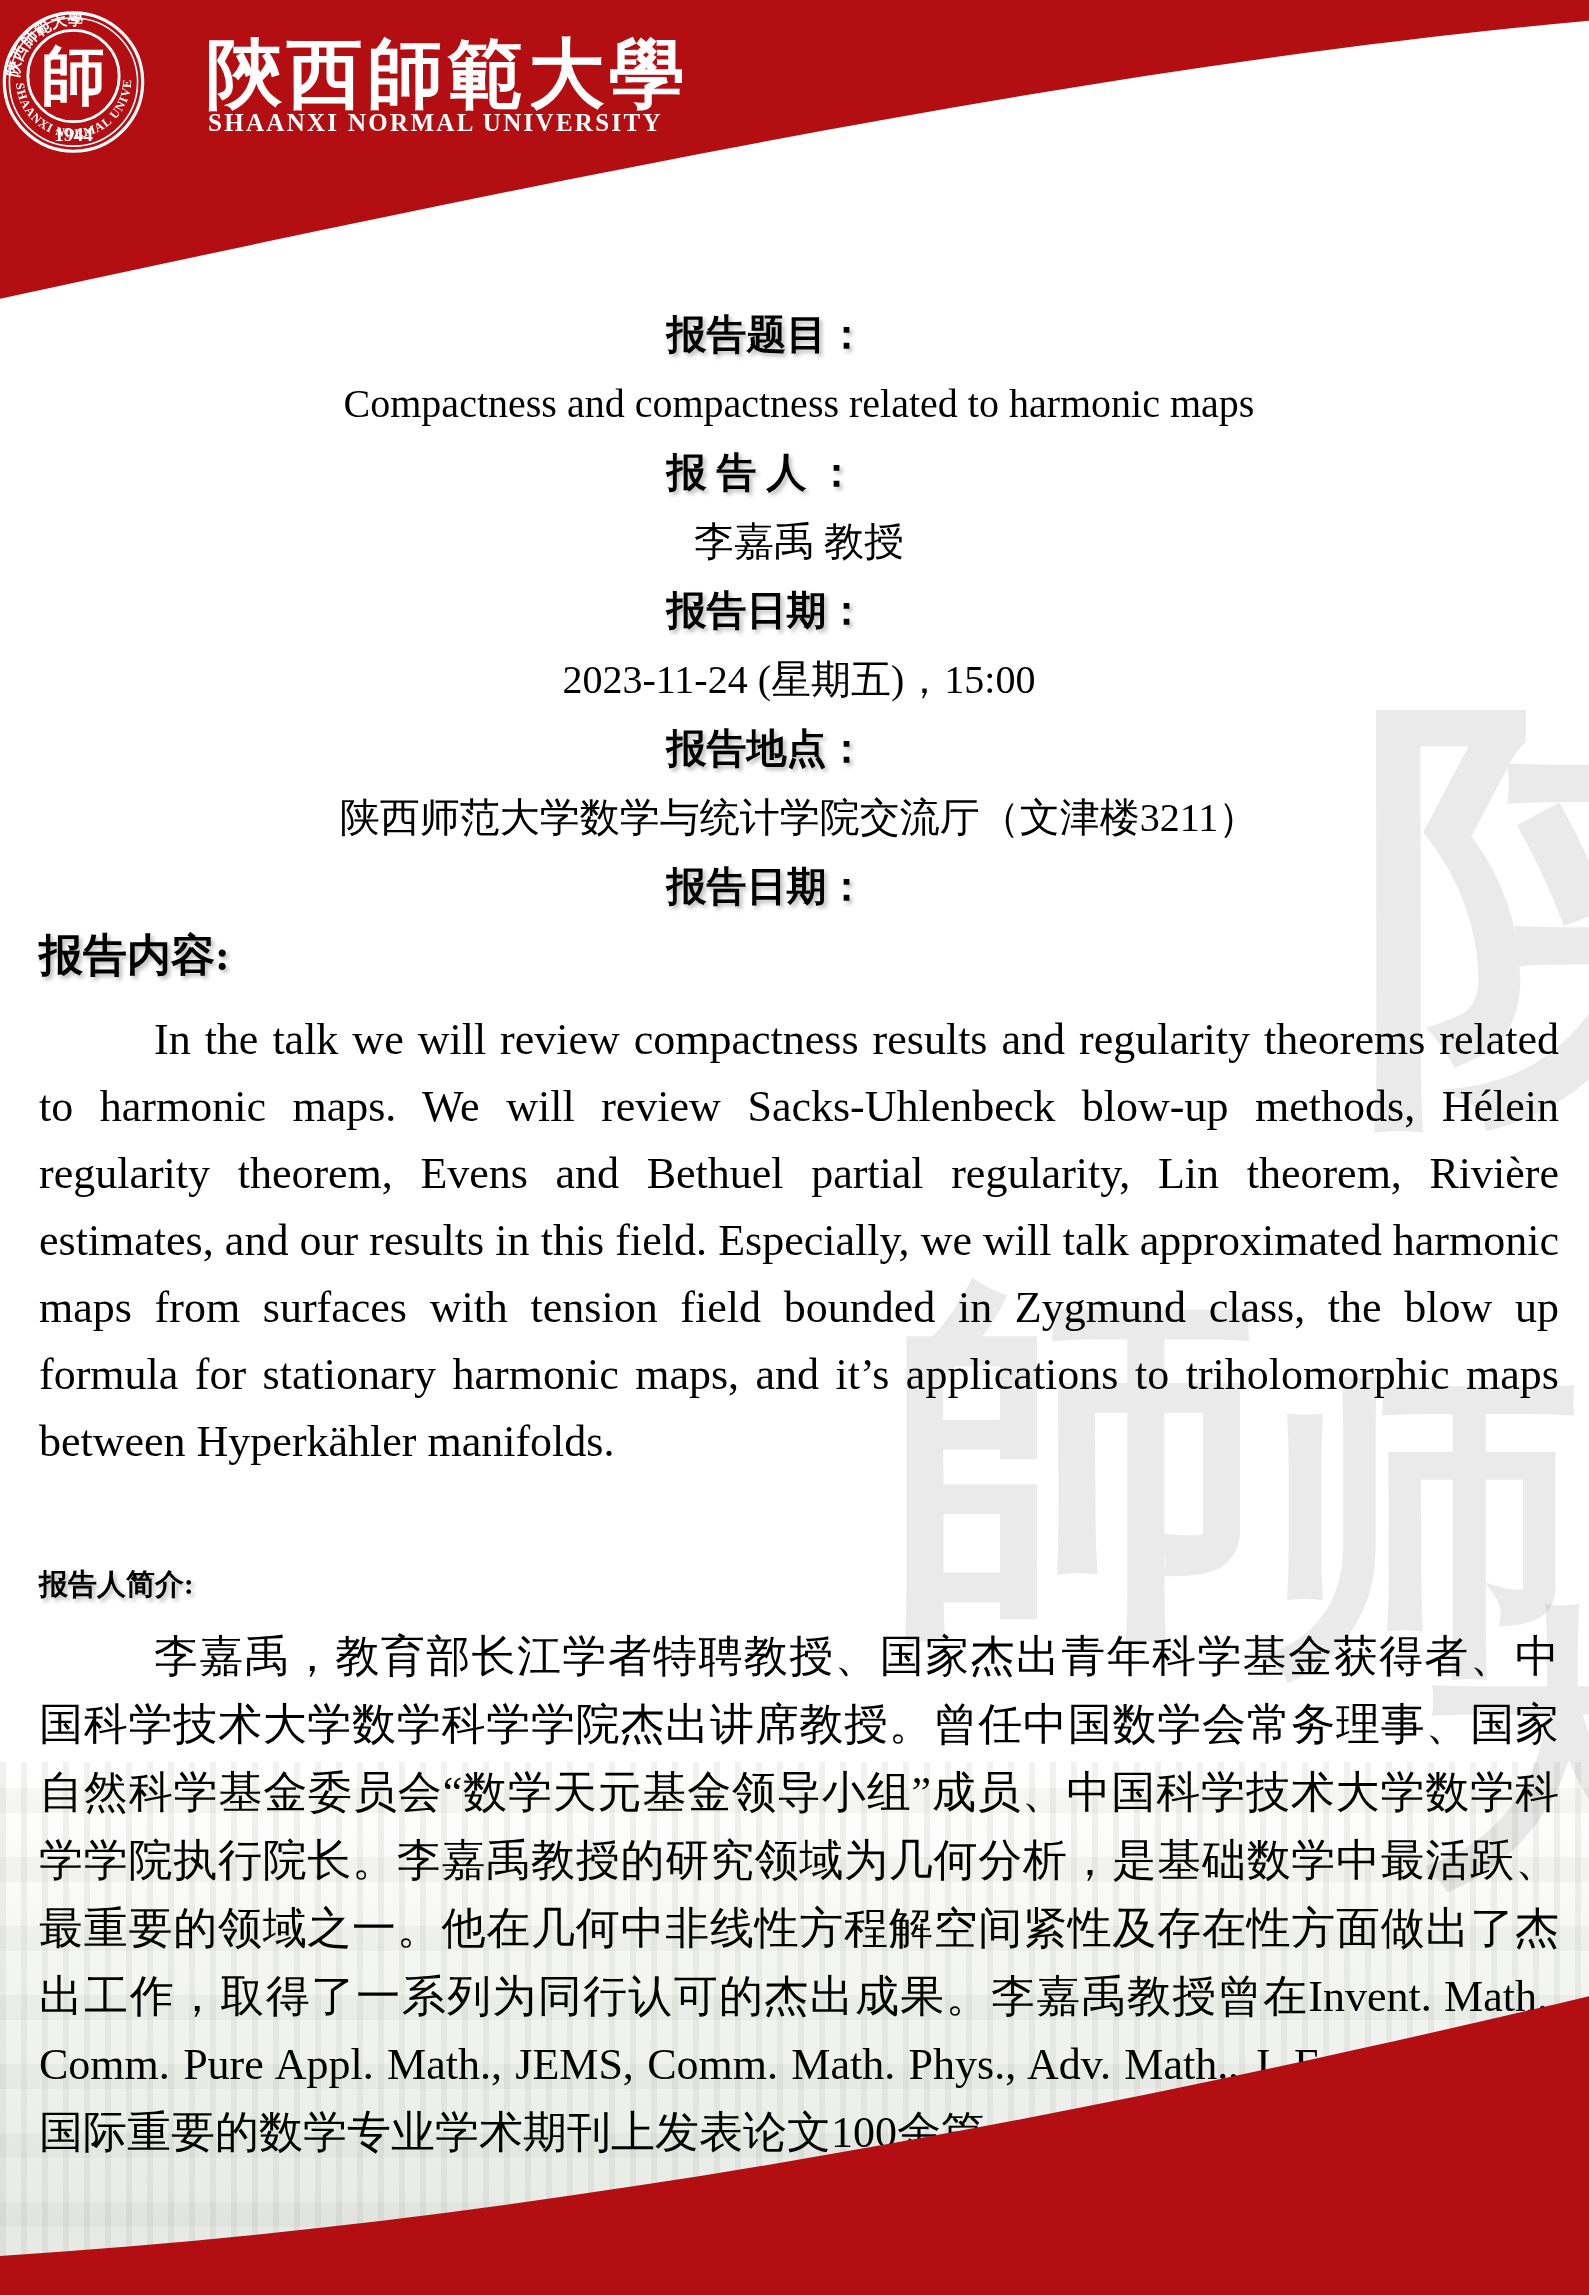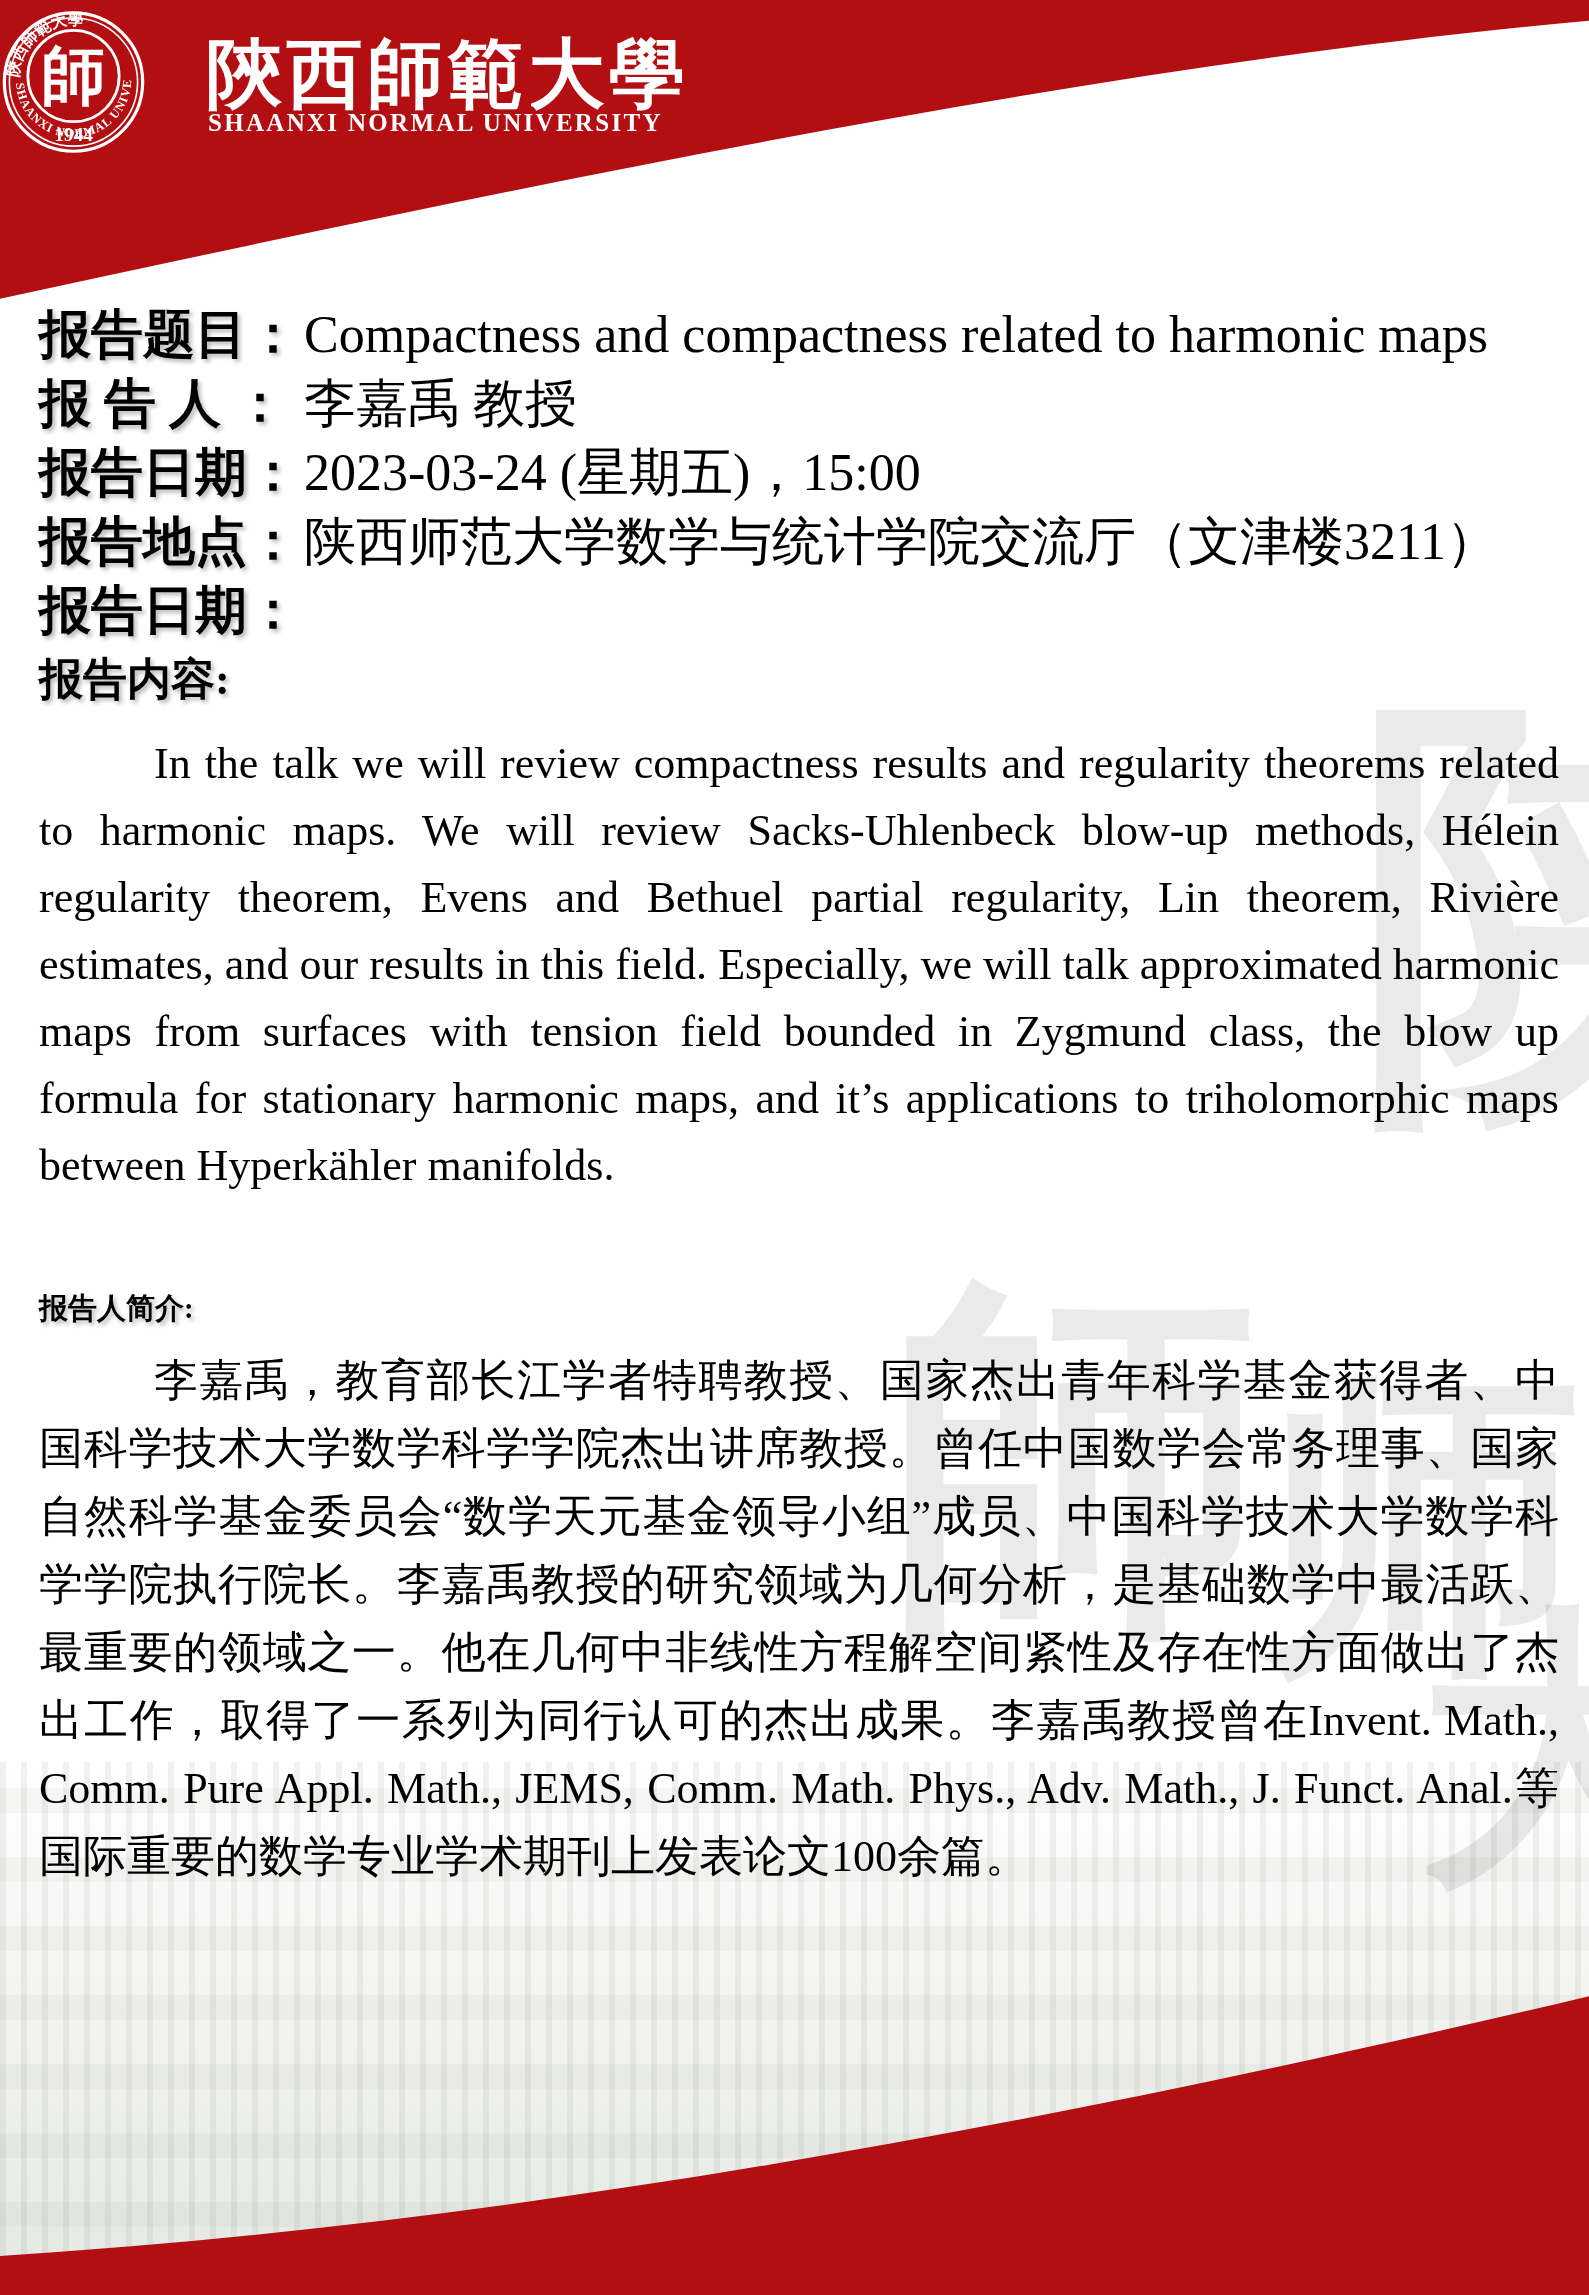--- a/index.html
+++ b/index.html
@@ -33,21 +33,21 @@
   .wm-4{left:1417px;top:1601px;font-size:294px;}
   .photo-wash{
     position:absolute;left:0;top:1762px;width:1590px;height:534px;z-index:0;
     background:
       repeating-linear-gradient(90deg, rgba(120,130,110,.10) 0 6.4px, rgba(255,255,255,0) 6.4px 21px),
       repeating-linear-gradient(0deg, rgba(140,145,130,.07) 0 25px, rgba(255,255,255,0) 25px 69px),
       linear-gradient(180deg, rgba(255,255,255,0) 0%, rgba(150,160,140,.14) 55%, rgba(120,135,110,.20) 100%);
   }
   
   .content{position:absolute;left:39px;top:300px;width:1520px;z-index:2;}
-  .info-row{display:flex;align-items:center;font-size:52px;line-height:69px;white-space:nowrap;}
+  .info-row{display:flex;align-items:center;font-size:40px;line-height:69px;white-space:nowrap;flex-direction:column;}
   .info-label{
     flex:0 0 auto;min-width:265px;font-weight:bold;
     font-family:"Liberation Serif",serif;
     text-shadow:2.8px 3.2px 4.1px rgba(0,0,0,.28);
   }
   .info-value{font-family:"Liberation Serif",serif;}
   .content-label{
     font-size:44px;line-height:69px;font-weight:bold;
     text-shadow:2.8px 3.2px 4.1px rgba(0,0,0,.28);
   }
@@ -108,21 +108,21 @@
       <span class="info-value">Compactness and compactness related to harmonic maps</span>
     </div>
 
     <div class="info-row">
       <span class="info-label">报 告 人 ：</span>
       <span class="info-value">李嘉禹 教授</span>
     </div>
 
     <div class="info-row">
       <span class="info-label">报告日期：</span>
-      <span class="info-value">2023-03-24 (星期五)，15:00</span>
+      <span class="info-value">2023-11-24 (星期五)，15:00</span>
     </div>
 
     <div class="info-row">
       <span class="info-label">报告地点：</span>
       <span class="info-value">陕西师范大学数学与统计学院交流厅（文津楼3211）</span>
     </div>
 
     <div class="info-row">
       <span class="info-label">报告日期：</span>
     </div>

